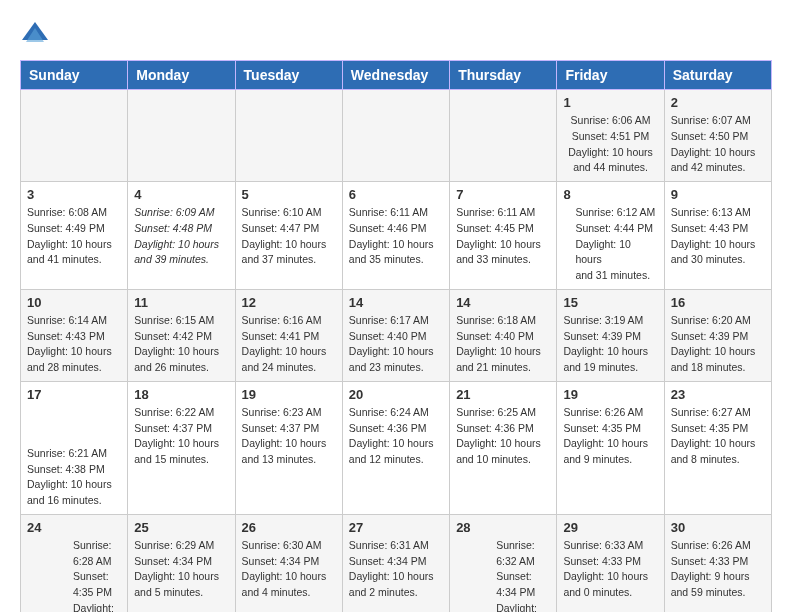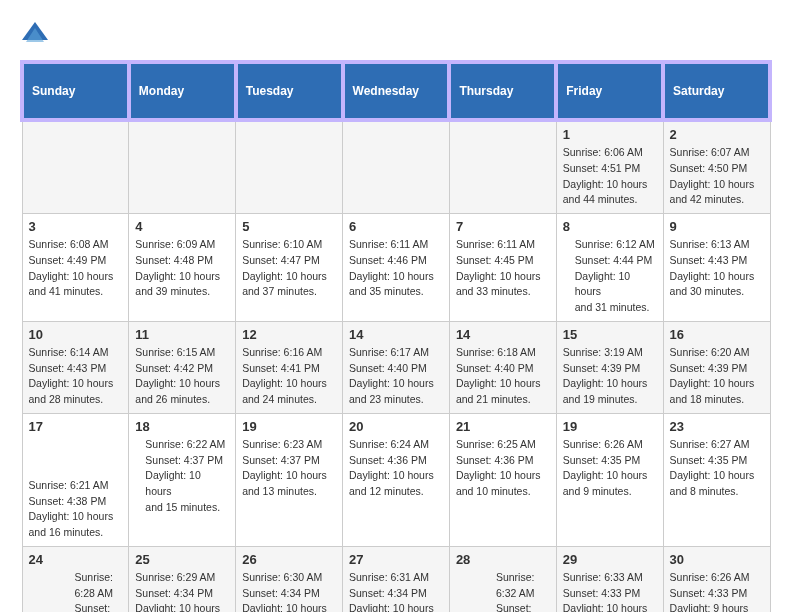--- a/index.html
+++ b/index.html
@@ -54,24 +54,24 @@
     }
     table {
       width: 100%;
       border-collapse: collapse;
       table-layout: fixed;
     }
     thead tr th {
       background-color: #2e6db4;
       color: #fff;
       text-align: left;
-      padding: 20px 8px;
-      font-size: 12px;
+      padding: 6px 8px;
+      font-size: 14px;
       font-weight: bold;
-      border: 4px solid #c4b5fd;
+      border: 1px solid #c4b5fd;
     }
     tbody tr td {
       vertical-align: top;
       border: 1px solid #ccc;
       padding: 5px 6px;
       font-size: 10.5px;
       color: #333;
       height: 88px;
     }
     tbody tr:nth-child(odd) td {
@@ -126,21 +126,21 @@
   </thead>
   <tbody id="calendar-body">
   <tr>
         <td class="empty-cell"></td>
         <td class="empty-cell"></td>
         <td class="empty-cell"></td>
         <td class="empty-cell"></td>
         <td class="empty-cell"></td>
         <td>
           <div class="day-number">1</div>
-          <div class="day-info" style="white-space: pre-line;">Sunrise: 6:06 AM
+          <div class="day-info" style="white-space: pre-line; text-align: center;">Sunrise: 6:06 AM
 Sunset: 4:51 PM
 Daylight: 10 hours
 and 44 minutes.</div>
         </td>
         <td>
           <div class="day-number">2</div>
           <div class="day-info" style="white-space: pre-line;">Sunrise: 6:07 AM
 Sunset: 4:50 PM
 Daylight: 10 hours
 and 42 minutes.</div>
@@ -149,21 +149,21 @@
       <tr>
         <td>
           <div class="day-number">3</div>
           <div class="day-info" style="white-space: pre-line;">Sunrise: 6:08 AM
 Sunset: 4:49 PM
 Daylight: 10 hours
 and 41 minutes.</div>
         </td>
         <td>
           <div class="day-number">4</div>
-          <div class="day-info" style="white-space: pre-line;">Sunrise: 6:09 AM
+          <div class="day-info" style="white-space: pre-line; font-style: italic;">Sunrise: 6:09 AM
 Sunset: 4:48 PM
 Daylight: 10 hours
 and 39 minutes.</div>
         </td>
         <td>
           <div class="day-number">5</div>
           <div class="day-info" style="white-space: pre-line;">Sunrise: 6:10 AM
 Sunset: 4:47 PM
 Daylight: 10 hours
 and 37 minutes.</div>
@@ -251,21 +251,21 @@
       <tr>
         <td>
           <div class="day-number">17</div>
           <div class="day-info" style="white-space: pre-line; margin-top: 44px;">Sunrise: 6:21 AM
 Sunset: 4:38 PM
 Daylight: 10 hours
 and 16 minutes.</div>
         </td>
         <td>
           <div class="day-number">18</div>
-          <div class="day-info" style="white-space: pre-line; margin-left: 10px;">Sunrise: 6:22 AM
+          <div class="day-info" style="white-space: pre-line;">Sunrise: 6:22 AM
 Sunset: 4:37 PM
 Daylight: 10 hours
 and 15 minutes.</div>
         </td>
         <td>
           <div class="day-number">19</div>
           <div class="day-info" style="white-space: pre-line;">Sunrise: 6:23 AM
 Sunset: 4:37 PM
 Daylight: 10 hours
 and 13 minutes.</div>

